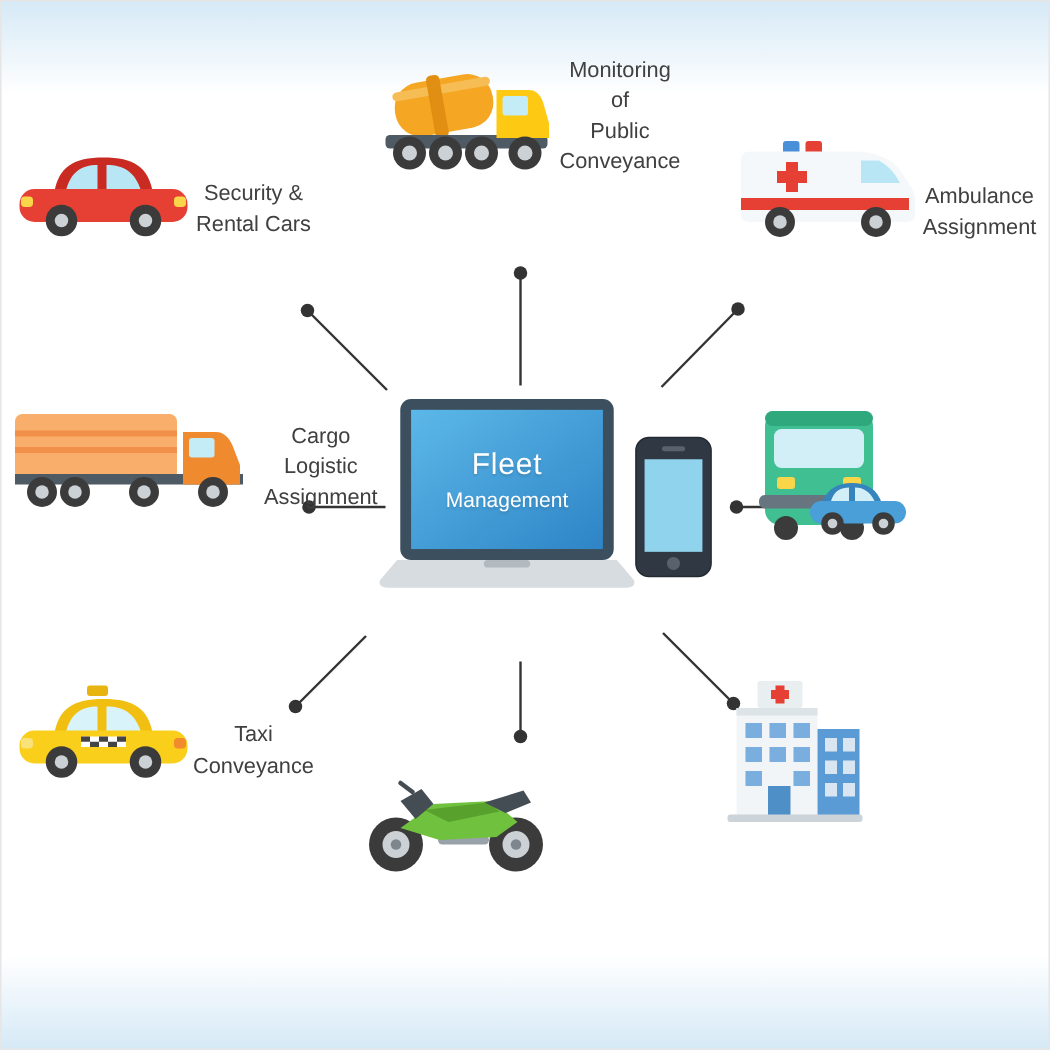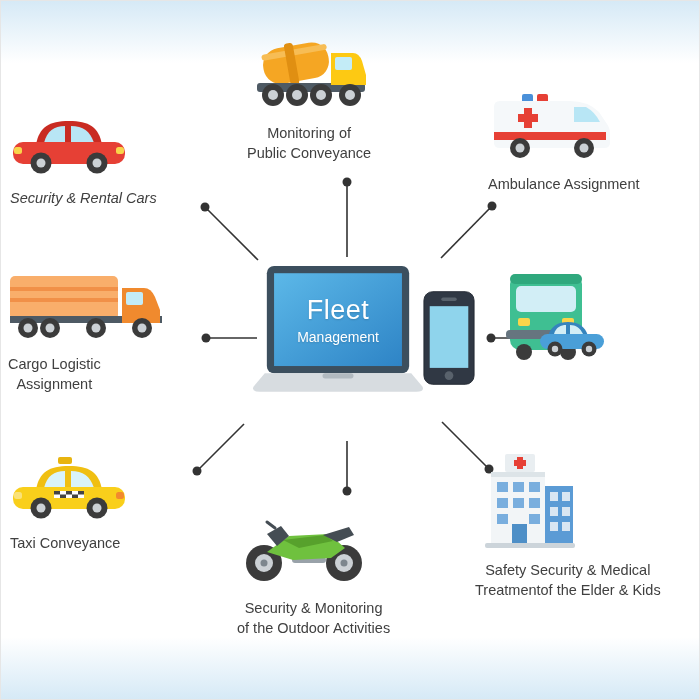--- a/index.html
+++ b/index.html
@@ -9,40 +9,40 @@
   .canvas {
     position:relative;
     width:700px; height:700px;
     background:linear-gradient(180deg,#d5e9f6 0%,#ffffff 9%,#ffffff 91%,#d5e9f6 100%);
     overflow:hidden;
     box-shadow: inset 0 0 0 1px #e6e6e6;
   }
 
   .connectors { position:absolute; left:0; top:0; width:700px; height:700px; pointer-events:none; }
 
-  .node { position:absolute; display:flex; flex-direction:column; align-items:flex-start; }
+  .node { position:absolute; display:flex; align-items:flex-end; }
   .node-icon { flex:0 0 auto; }
   .node-label {
     margin-top:12px;
     font-size:14.5px;
     color:#404040;
     text-align:center;
     white-space:pre-line;
     line-height:1.4;
   }
 
   .center-hub { position:absolute; left:250px; top:262px; width:232px; height:148px; }
   .laptop { position:absolute; left:0; top:4px; }
   .phone  { position:absolute; left:172px; top:26px; }
   .screen-text {
     position:absolute; left:24px; top:11px; width:128px; height:93px;
     display:flex; flex-direction:column; align-items:center; justify-content:center;
     color:#ffffff; pointer-events:none;
   }
-  .screen-title { font-size:27px; letter-spacing:0.5px; text-shadow:0 1px 2px rgba(0,0,0,0.15); }
+  .screen-title { font-size:20px; letter-spacing:0.5px; text-shadow:0 1px 2px rgba(0,0,0,0.15); }
   .screen-sub   { font-size:14px; margin-top:3px; text-shadow:0 1px 2px rgba(0,0,0,0.15); }
 </style>
 </head>
 <body>
 
 <div class="canvas">
 
   <svg class="connectors" viewBox="0 0 700 700">
     <g stroke="#333333" stroke-width="1.6">
       <line x1="205" y1="207" x2="258" y2="260"></line>
@@ -84,21 +84,21 @@
       <span class="screen-sub">Management</span>
     </div>
     <svg class="phone" width="54" height="100" viewBox="0 0 56 100">
       <rect x="2" y="2" width="52" height="96" rx="9" fill="#303844" stroke="#232a33" stroke-width="1"></rect>
       <rect x="8" y="17" width="40" height="64" fill="#8fd4ec"></rect>
       <rect x="20" y="8" width="16" height="3.5" rx="1.75" fill="#59626c"></rect>
       <circle cx="28" cy="89" r="4.5" fill="#59626c"></circle>
     </svg>
   </div>
 
-  <div class="node" style="left:10px; top:112px; width:200px;font-style:italic;">
+  <div class="node" style="left:10px; top:96px; width:200px;">
     <svg class="node-icon" width="118" height="64" viewBox="0 0 118 64">
       <path d="M26,33 C29,15 39,9 59,9 C79,9 89,15 92,33 Z" fill="#c92b22"></path>
       <path d="M34,31 C37,19 44,14 55,14 L55,31 Z" fill="#b8e6f5"></path>
       <path d="M61,14 C73,14 80,19 84,31 L61,31 Z" fill="#b8e6f5"></path>
       <rect x="3" y="30" width="112" height="22" rx="10" fill="#e64035"></rect>
       <rect x="4" y="35" width="8" height="7" rx="2.5" fill="#f9d54a"></rect>
       <rect x="106" y="35" width="8" height="7" rx="2.5" fill="#f9d54a"></rect>
       <circle cx="31" cy="51" r="10.5" fill="#3b3b3b"></circle>
         <circle cx="31" cy="51" r="4.5" fill="#ccd1d5"></circle>
       <circle cx="87" cy="51" r="10.5" fill="#3b3b3b"></circle>
@@ -224,22 +224,20 @@
       <circle cx="107" cy="55" r="18" fill="#3b3b3b"></circle>
         <circle cx="107" cy="55" r="9" fill="#ccd1d5"></circle>
         <circle cx="107" cy="55" r="3.5" fill="#7d868d"></circle>
       <rect x="55" y="49" width="34" height="6" rx="3" fill="#99a2a9"></rect>
       <path d="M30,44 L52,28 L92,26 L108,40 L94,50 L56,52 Z" fill="#6fc13e"></path>
       <path d="M46,32 L88,27 L96,33 L62,40 Z" fill="#57a12c"></path>
       <path d="M86,27 L112,19 L117,27 L100,34 Z" fill="#454d54"></path>
       <path d="M30,26 L44,18 L52,28 L40,38 Z" fill="#454d54"></path>
       <line x1="38" y1="20" x2="30" y2="14" stroke="#454d54" stroke-width="3" stroke-linecap="round"></line>
     </svg>
-    <div class="node-label">Security &amp; Monitoring
-of the Outdoor Activities</div>
   </div>
 
   <div class="node" style="left:475px; top:450px; width:220px;">
     <svg class="node-icon" width="106" height="98" viewBox="0 0 106 98">
       <rect x="30" y="4" width="30" height="18" rx="2" fill="#e9eef1"></rect>
       <g fill="#e64035">
           <rect x="42" y="7" width="6" height="12"></rect>
           <rect x="39" y="10" width="12" height="6"></rect>
         </g>
       <rect x="16" y="22" width="54" height="72" fill="#f2f5f7"></rect>
@@ -259,17 +257,15 @@
         <rect x="75" y="42" width="8" height="9"></rect>
           <rect x="87" y="42" width="8" height="9"></rect>
         <rect x="75" y="57" width="8" height="9"></rect>
           <rect x="87" y="57" width="8" height="9"></rect>
         <rect x="75" y="72" width="8" height="9"></rect>
           <rect x="87" y="72" width="8" height="9"></rect>
       </g>
       <rect x="37" y="74" width="15" height="20" fill="#4e8fc7"></rect>
       <rect x="10" y="93" width="90" height="5" rx="2" fill="#ccd4da"></rect>
     </svg>
-    <div class="node-label">Safety Security &amp; Medical
-Treatmentof the Elder &amp; Kids</div>
   </div>
 
 </div>
 
 </body></html>

